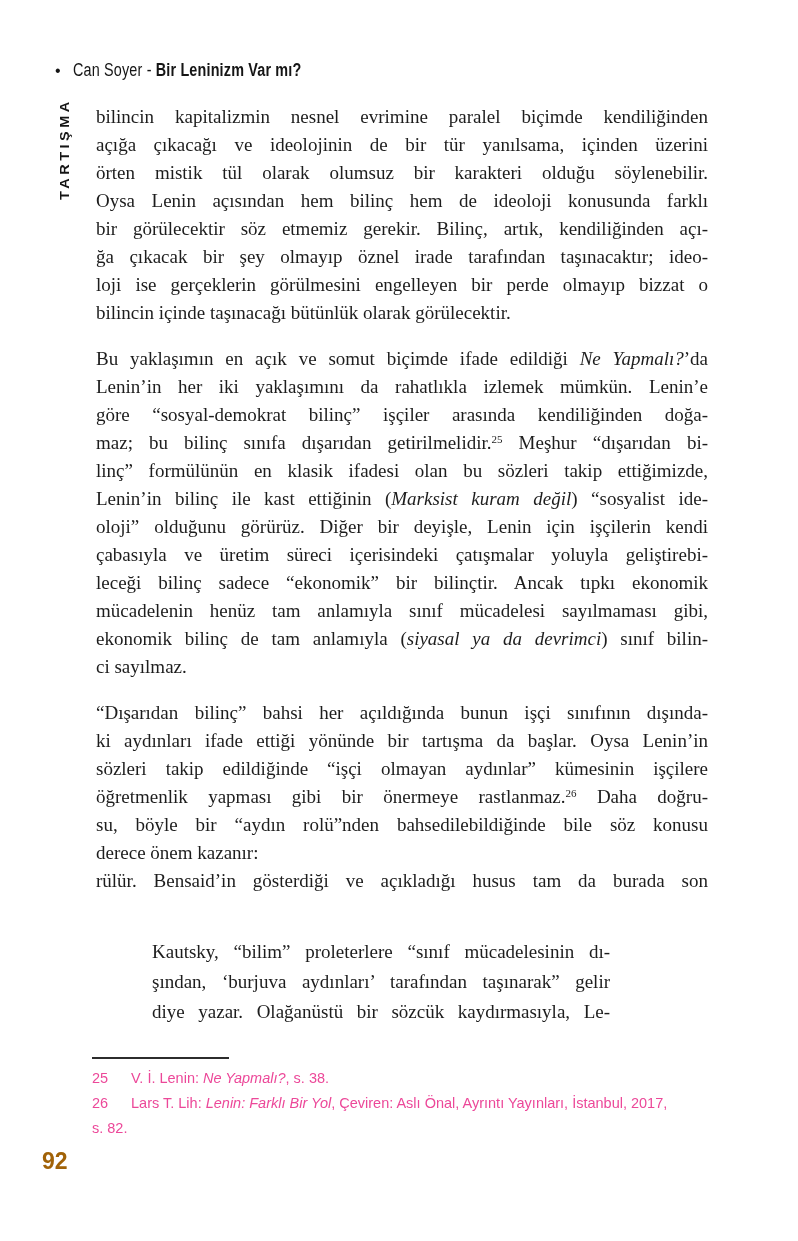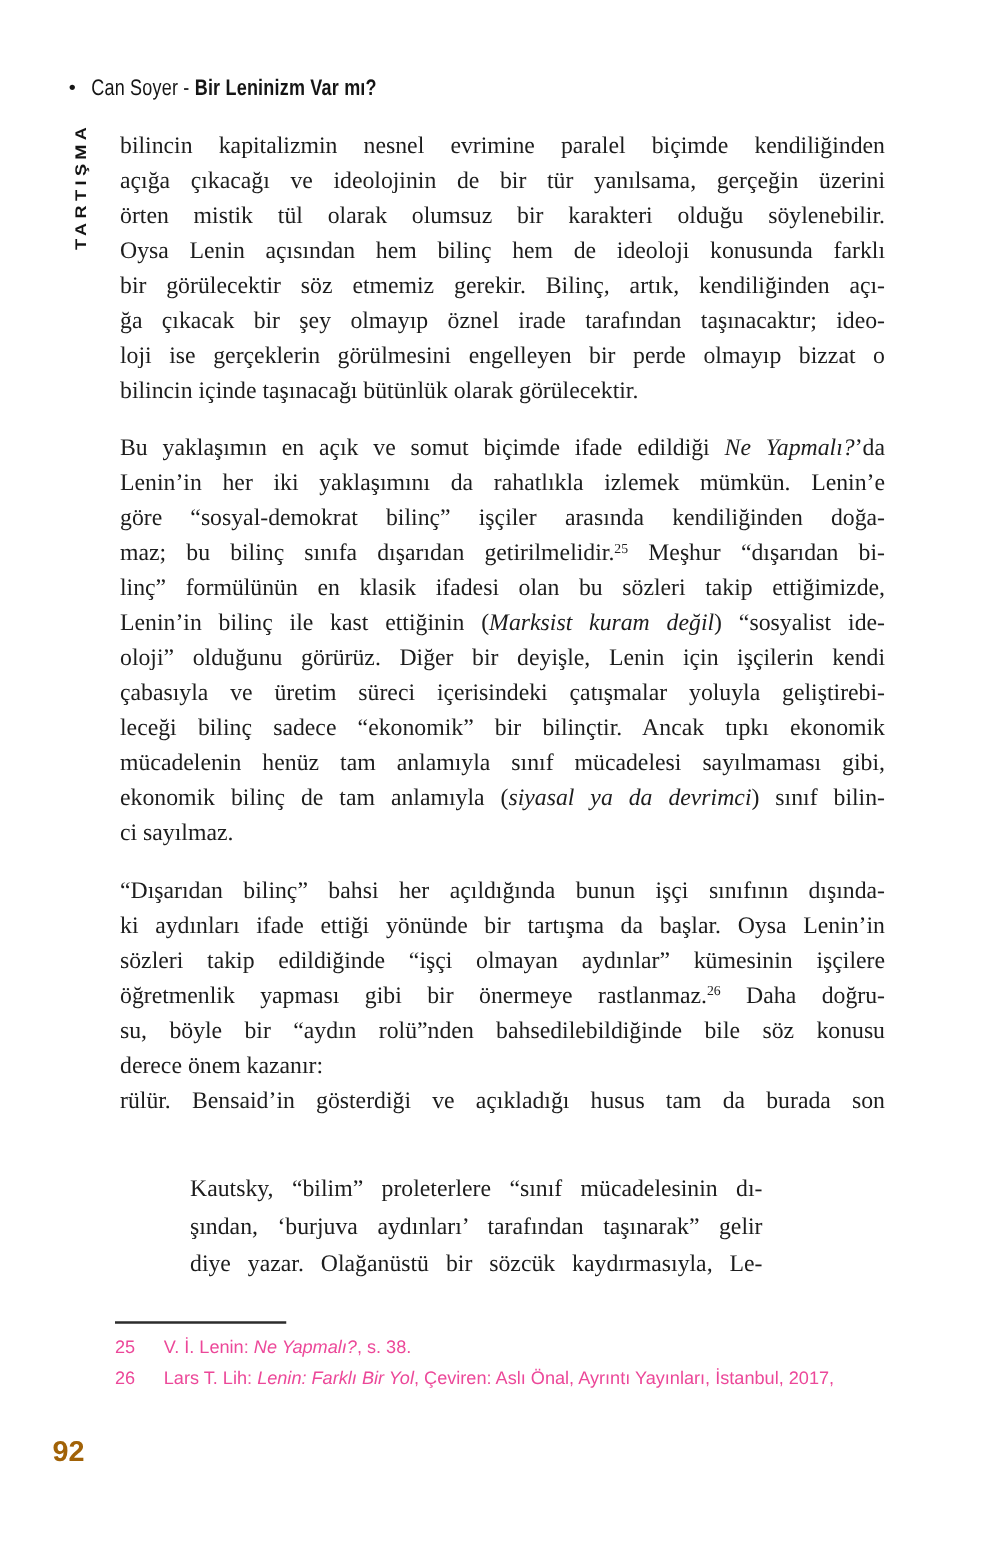--- a/index.html
+++ b/index.html
@@ -125,21 +125,21 @@
   <div class="header">
     <span class="bullet">•</span>
     <span class="cond"><span class="author">Can Soyer - </span><span class="title">Bir Leninizm Var mı?</span></span>
   </div>
 
   <div class="side-label">TARTIŞMA</div>
 
   <div class="content">
       <div class="paragraph">
         <div class="line">bilincin kapitalizmin nesnel evrimine paralel biçimde kendiliğinden</div>
-        <div class="line">açığa çıkacağı ve ideolojinin de bir tür yanılsama, gerçeğin üzerini</div>
+        <div class="line">açığa çıkacağı ve ideolojinin de bir tür yanılsama, içinden üzerini</div>
         <div class="line">örten mistik tül olarak olumsuz bir karakteri olduğu söylenebilir.</div>
         <div class="line">Oysa Lenin açısından hem bilinç hem de ideoloji konusunda farklı</div>
         <div class="line">bir görülecektir söz etmemiz gerekir. Bilinç, artık, kendiliğinden açı-</div>
         <div class="line">ğa çıkacak bir şey olmayıp öznel irade tarafından taşınacaktır; ideo-</div>
         <div class="line">loji ise gerçeklerin görülmesini engelleyen bir perde olmayıp bizzat o</div>
         <div class="line last">bilincin içinde taşınacağı bütünlük olarak görülecektir.</div>
       </div>
       <div class="paragraph">
         <div class="line">Bu yaklaşımın en açık ve somut biçimde ifade edildiği <i>Ne Yapmalı?</i>’da</div>
         <div class="line">Lenin’in her iki yaklaşımını da rahatlıkla izlemek mümkün. Lenin’e</div>
@@ -171,19 +171,20 @@
     </div>
 
   <div class="footnotes">
     <div class="fn-rule"></div>
     <div>
         <div class="footnote">
           <div class="fn-line"><span class="fn-num">25</span>V. İ. Lenin: <i>Ne Yapmalı?</i>, s. 38.</div>
         </div>
         <div class="footnote">
           <div class="fn-line"><span class="fn-num">26</span>Lars T. Lih: <i>Lenin: Farklı Bir Yol</i>, Çeviren: Aslı Önal, Ayrıntı Yayınları, İstanbul, 2017,</div>
+          <div class="fn-line">s. 82.</div>
         </div>
       </div>
   </div>
 
   <div class="page-number">92</div>
 
 </div>
 
 </body></html>

